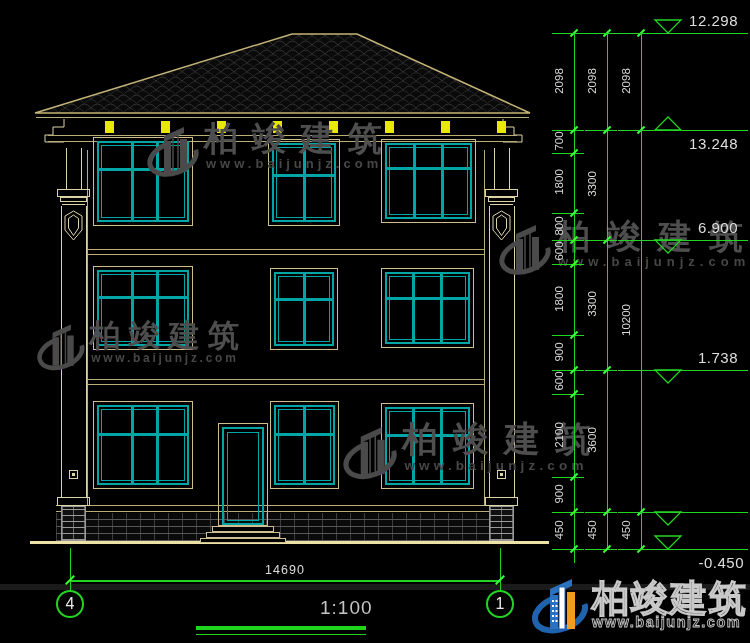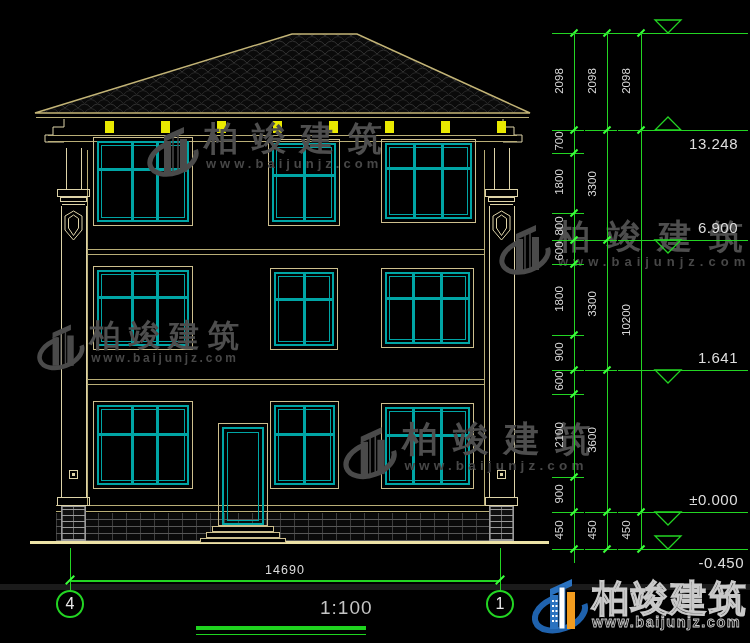--- a/index.html
+++ b/index.html
@@ -300,40 +300,40 @@
       <div style="left: 636px; top: 511px; width: 10px; height: 2px; background: rgb(58, 255, 58); transform: rotate(-45deg);"></div>
       <div style="left: 619px; top: 549px; width: 32px; height: 1px; background: rgb(35, 213, 35);"></div>
       <div style="left: 636px; top: 548px; width: 10px; height: 2px; background: rgb(58, 255, 58); transform: rotate(-45deg);"></div>
       <div class="dimtext" style="left: 596px; top: 73.5px; width: 60px; height: 14px; transform: rotate(-90deg); text-align: center; line-height: 14px;">2098</div>
       <div class="dimtext" style="left: 596px; top: 313px; width: 60px; height: 14px; transform: rotate(-90deg); text-align: center; line-height: 14px;">10200</div>
       <div class="dimtext" style="left: 596px; top: 522.5px; width: 60px; height: 14px; transform: rotate(-90deg); text-align: center; line-height: 14px;">450</div>
       <div style="left: 552px; top: 33px; width: 196px; height: 1px; background: rgb(35, 213, 35);"></div>
       <svg width="32" height="28" style="position: absolute; left: 652px; top: 19px;">
         <polygon points="3,1 29,1 16,14" fill="none" stroke="#23d523" stroke-width="1.3"></polygon>
       </svg>
+      <div class="lvltext" style="left: 610px; top: 12px; width: 128px; text-align: right;">12.298</div>
       <div style="left: 618px; top: 130px; width: 130px; height: 1px; background: rgb(35, 213, 35);"></div>
       <svg width="32" height="28" style="position: absolute; left: 652px; top: 116px;">
         <polygon points="3,14 29,14 16,1" fill="none" stroke="#23d523" stroke-width="1.3"></polygon>
       </svg>
       <div class="lvltext" style="left: 610px; top: 135px; width: 128px; text-align: right;">13.248</div>
       <div style="left: 618px; top: 240px; width: 130px; height: 1px; background: rgb(35, 213, 35);"></div>
       <svg width="32" height="28" style="position: absolute; left: 652px; top: 226px;">
         <polygon points="3,14 29,14 16,27" fill="none" stroke="#23d523" stroke-width="1.3"></polygon>
       </svg>
       <div class="lvltext" style="left: 610px; top: 219px; width: 128px; text-align: right;">6.900</div>
       <div style="left: 618px; top: 370px; width: 130px; height: 1px; background: rgb(35, 213, 35);"></div>
       <svg width="32" height="28" style="position: absolute; left: 652px; top: 356px;">
         <polygon points="3,14 29,14 16,27" fill="none" stroke="#23d523" stroke-width="1.3"></polygon>
       </svg>
-      <div class="lvltext" style="left: 610px; top: 349px; width: 128px; text-align: right;">1.641</div>
+      <div class="lvltext" style="left: 610px; top: 349px; width: 128px; text-align: right;">1.738</div>
       <div style="left: 618px; top: 512px; width: 130px; height: 1px; background: rgb(35, 213, 35);"></div>
       <svg width="32" height="28" style="position: absolute; left: 652px; top: 498px;">
         <polygon points="3,14 29,14 16,27" fill="none" stroke="#23d523" stroke-width="1.3"></polygon>
       </svg>
-      <div class="lvltext" style="left: 610px; top: 491px; width: 128px; text-align: right;">±0.000</div>
       <div style="left: 618px; top: 549px; width: 130px; height: 1px; background: rgb(35, 213, 35);"></div>
       <svg width="32" height="28" style="position: absolute; left: 652px; top: 535px;">
         <polygon points="3,1 29,1 16,14" fill="none" stroke="#23d523" stroke-width="1.3"></polygon>
       </svg>
       <div class="lvltext" style="left: 616px; top: 554px; width: 128px; text-align: right;">-0.450</div>
     </div>
 
   <div class="gl" style="left:70px;top:548px;width:1px;height:44px;"></div>
   <div class="gl" style="left:500px;top:548px;width:1px;height:44px;"></div>
   <div class="gl" style="left:70px;top:580px;width:430px;height:2px;"></div>

